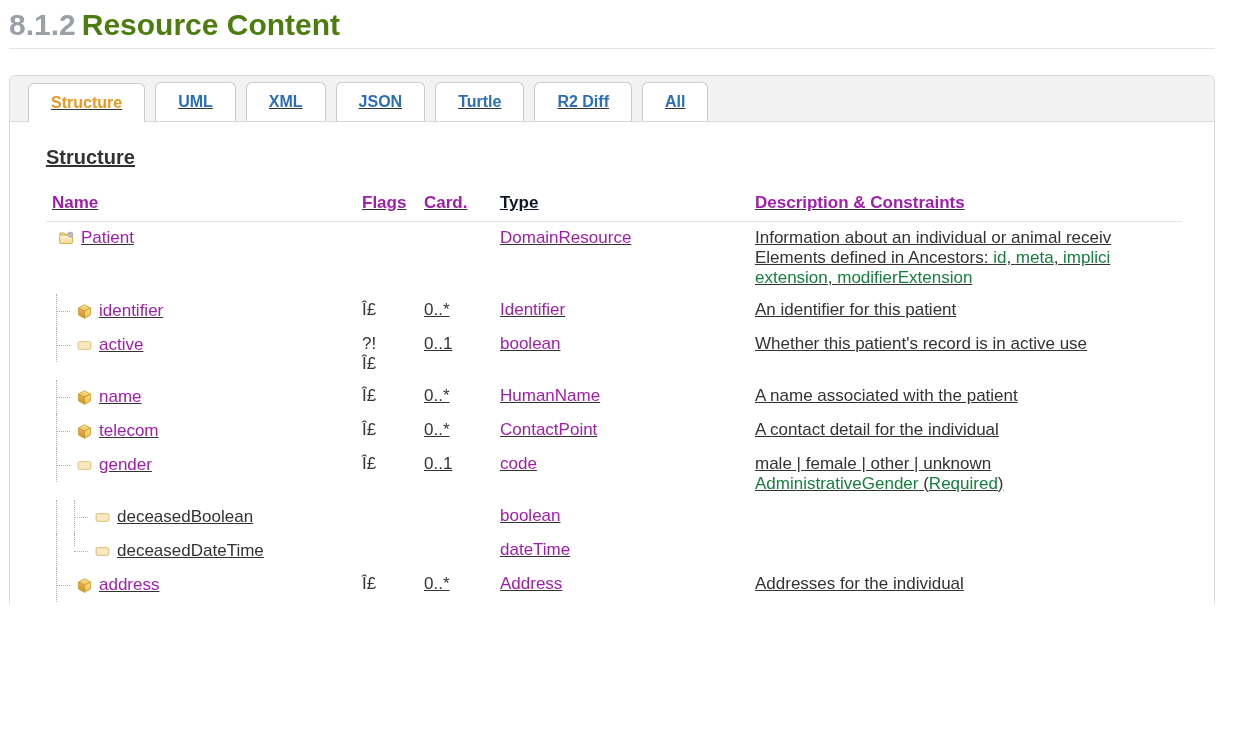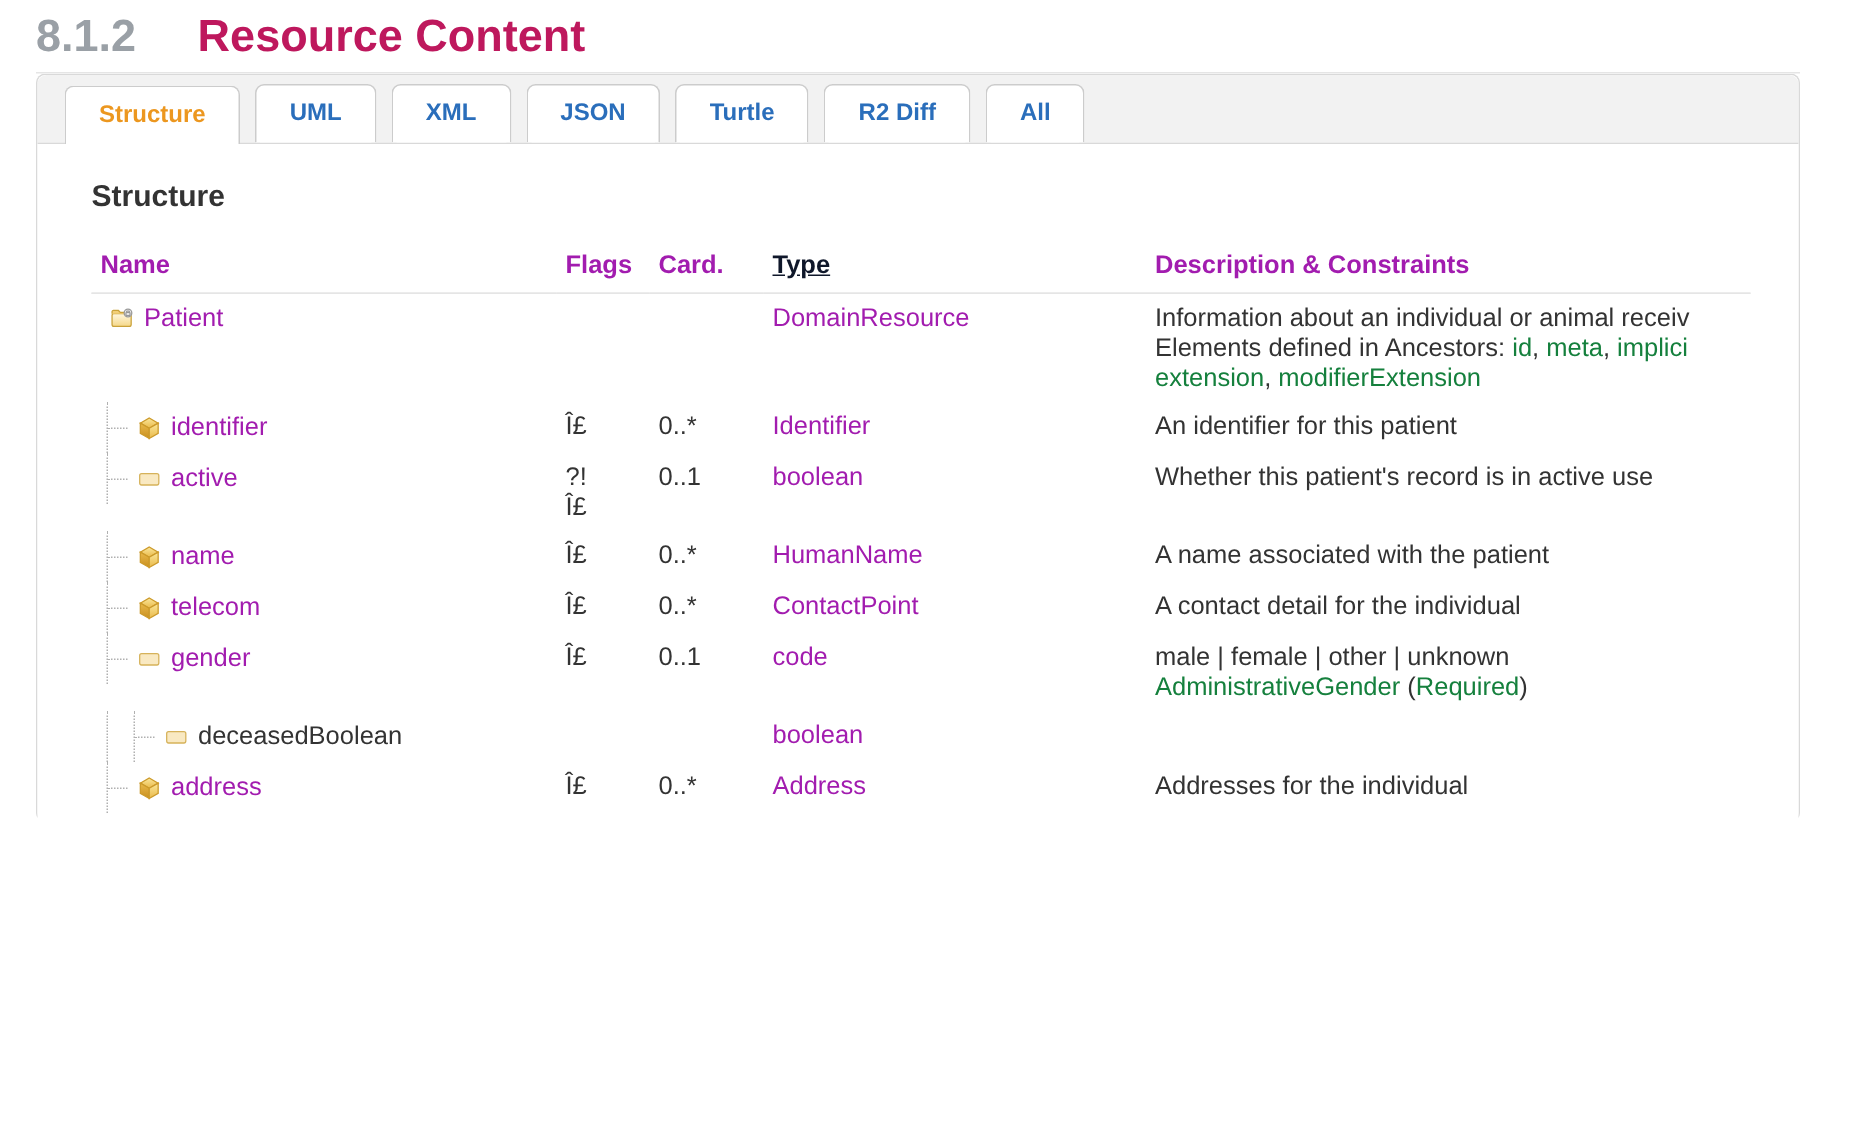--- a/index.html
+++ b/index.html
@@ -6,47 +6,48 @@
   body {
     margin: 0;
     font-family: "Helvetica Neue", Arial, sans-serif;
     font-size: 16px;
     color: #333;
     background: #fff;
     width: 1248px;
   }
   .page {
     width: 1224px;
-    padding: 0 24px;
+    padding: 0 9px;
   }
   .heading {
     display: flex;
     align-items: baseline;
     gap: 6px;
     border-bottom: 1px solid #e5e5e5;
     padding: 6px 0 6px 0;
     margin-top: 2px;
   }
   .heading .num {
     font-size: 30px;
     font-weight: 700;
     color: #9aa0a6;
   }
   .heading .title {
     font-size: 30px;
     font-weight: 700;
-    color: #be185d;
-    margin-left: 35px;
+    color: #4d7c0f;
   }
 
   .panel {
+    margin-top: 26px;
     border: 1px solid #d9d9d9;
     border-radius: 6px;
     border-bottom: none;
     overflow: visible;
+    text-decoration: underline;
   }
   .tabbar {
     display: flex;
     background: #f2f2f2;
     border-bottom: 1px solid #d9d9d9;
     border-radius: 6px 6px 0 0;
     padding: 6px 18px 0 18px;
     gap: 10px;
   }
   .tab {
@@ -384,20 +385,40 @@
               <td><span class="card"></span></td>
               <td><a class="link">boolean</a></td>
               <td class="desc-wrap">
                 <div class="desc-links"></div>
               </td>
             </tr>
             <tr>
               <td>
                 <div class="cell-name">
                   <span class="tree-gutter">
+                    <span class="tree-seg line"></span>
+                    <span class="tree-seg elbow"></span>
+                  </span>
+                  <svg class="ico">
+                    <use href="#ico-prim"></use>
+                  </svg>
+                  <span class="name-static">deceasedDateTime</span>
+                </div>
+              </td>
+              <td><span class="flags" style="white-space: pre;"></span></td>
+              <td><span class="card"></span></td>
+              <td><a class="link">dateTime</a></td>
+              <td class="desc-wrap">
+                <div class="desc-links"></div>
+              </td>
+            </tr>
+            <tr>
+              <td>
+                <div class="cell-name">
+                  <span class="tree-gutter">
                     <span class="tree-seg tee"></span>
                   </span>
                   <svg class="ico">
                     <use href="#ico-cube"></use>
                   </svg>
                   <span class="link">address</span>
                 </div>
               </td>
               <td><span class="flags" style="white-space: pre;">Î£</span></td>
               <td><span class="card">0..*</span></td>

